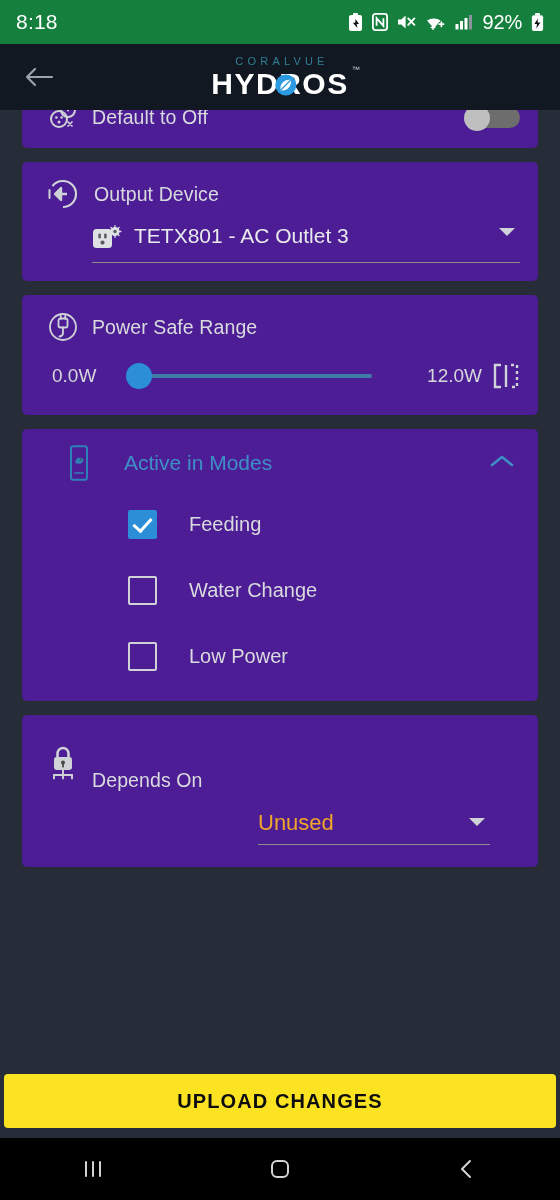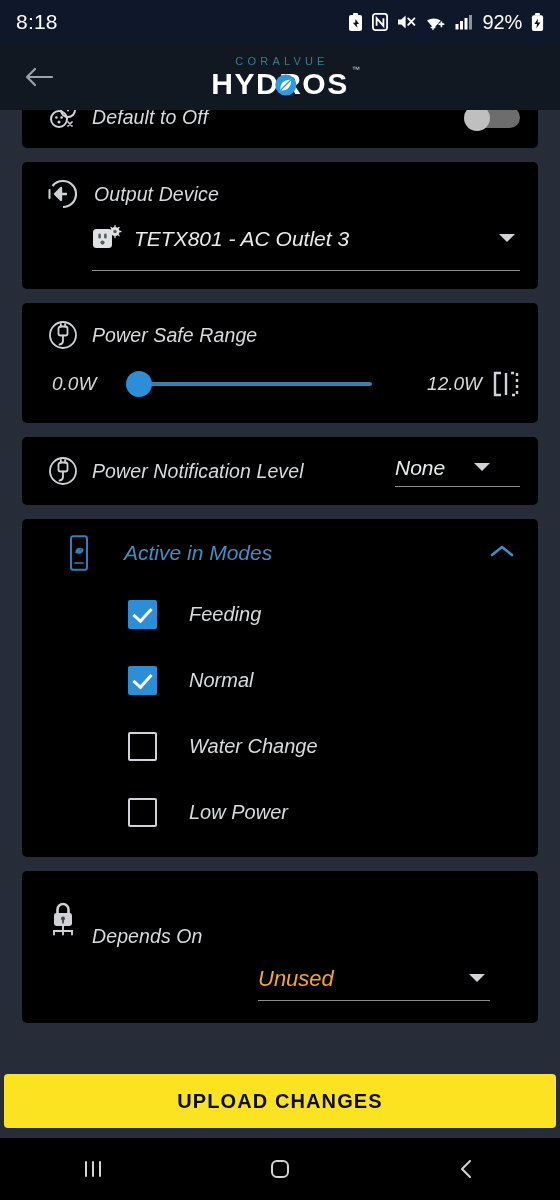--- a/index.html
+++ b/index.html
@@ -13,21 +13,21 @@
     position: relative;
     width: 560px; height: 1200px;
     background: #262d38;
     display: flex;
     flex-direction: column;
   }
 
   
   .statusbar {
     height: 44px;
-    background: #0f172a;
+    background: #15803d;
     display: flex;
     align-items: center;
     padding: 12px 16px;
     flex: 0 0 auto;
   }
   .statusbar .clock {
     color: #ffffff;
     font-size: 21px;
     letter-spacing: .2px;
   }
@@ -103,24 +103,23 @@
     flex: 1 1 auto;
     padding: 0 22px;
     overflow: hidden;
     display: flex;
     flex-direction: column;
     gap: 14px;
     padding-top: 0;
   }
 
   .card {
-    background: #000000;
+    background: #4c1d95;
     border-radius: 5px;
     flex: 0 0 auto;
-    font-style: italic;
   }
   .card.clipped-top {
     border-top-left-radius: 0;
     border-top-right-radius: 0;
     margin-top: -24px;
   }
 
   .row {
     display: flex;
     align-items: center;
@@ -161,24 +160,24 @@
     width: 26px; height: 26px;
     border-radius: 50%;
     background: #bfbfbf;
   }
 
   
   .card-output { padding: 16px 18px 18px 18px; }
   .card-output .label { margin-left: 8px; }
   .dd-row {
     display: flex;
-    align-items: center;
+    align-items: flex-start;
     margin: 14px 0 0 52px;
     border-bottom: 1px solid #8d8d8d;
-    padding-bottom: 16px;
+    padding-bottom: 8px;
     cursor: pointer;
   }
   .dd-row .dd-ic { margin-right: 12px; display: flex; }
   .dd-value {
     color: #e8eaec;
     font-size: 21px;
   }
   .caret {
     margin-left: auto;
     margin-right: 4px;
@@ -475,41 +474,20 @@
         <span class="range-ic">
           <svg width="28" height="30" viewBox="0 0 28 30">
             <path d="M9 4 H3 V26 H9" fill="none" stroke="#cfd2d6" stroke-width="2.4"></path>
             <path d="M14 4 V26" stroke="#cfd2d6" stroke-width="2.4"></path>
             <path d="M19 4 H25 V26 H19" fill="none" stroke="#cfd2d6" stroke-width="2.4" stroke-dasharray="3 3"></path>
           </svg>
         </span>
       </div>
     </div>
 
-    <div class="card card-notif">
-      <div class="row">
-        <div class="ic">
-          <svg width="32" height="32" viewBox="0 0 32 32">
-            <circle cx="16" cy="16" r="13" fill="none" stroke="#cfd2d6" stroke-width="1.8"></circle>
-            <rect x="11.5" y="7.5" width="9" height="9" rx="2" fill="none" stroke="#cfd2d6" stroke-width="1.8"></rect>
-            <path d="M13.8 5 V7.8 M18.2 5 V7.8" stroke="#cfd2d6" stroke-width="1.8" stroke-linecap="round"></path>
-            <path d="M16 16.5 V22 Q16 25 12.5 25.5" stroke="#cfd2d6" stroke-width="1.8" fill="none" stroke-linecap="round"></path>
-          </svg>
-        </div>
-        <span class="label">Power Notification Level</span>
-        <div class="notif-dd">
-          <span class="dd-value">None</span>
-          <span class="caret">
-            <svg width="18" height="12" viewBox="0 0 18 12">
-                <path d="M1 2 L9 10 L17 2 Z" fill="#cfd2d6"></path>
-              </svg>
-          </span>
-        </div>
-      </div>
-    </div>
 
     <div class="card card-modes">
       <div class="modes-head">
         <div class="ic">
           <svg width="26" height="36" viewBox="0 0 26 36">
             <rect x="5" y="1.2" width="16" height="33.6" rx="2.4" fill="none" stroke="#2f7fb8" stroke-width="2"></rect>
             <path d="M17.5 14 C13 11 9 13.5 9.3 18 C14 20 17.8 18 17.5 14 Z" fill="#2f7fb8"></path>
             <circle cx="14.6" cy="14.6" r="1" fill="#474747"></circle>
             <path d="M9 28 H17" stroke="#2f7fb8" stroke-width="1.7" stroke-linecap="round"></path>
           </svg>
@@ -518,24 +496,20 @@
         <span class="chev-up">
           <svg width="24" height="14" viewBox="0 0 24 14">
               <path d="M2 11 L12 3 L22 11" fill="none" stroke="#3d8fc6" stroke-width="2.6" stroke-linecap="round" stroke-linejoin="round"></path>
             </svg>
         </span>
       </div>
 
       <div class="mode-item">
         <span class="cb on"></span>
         <span class="mode-label">Feeding</span>
-      </div>
-      <div class="mode-item">
-        <span class="cb on"></span>
-        <span class="mode-label">Normal</span>
       </div>
       <div class="mode-item">
         <span class="cb off"></span>
         <span class="mode-label">Water Change</span>
       </div>
       <div class="mode-item">
         <span class="cb off"></span>
         <span class="mode-label">Low Power</span>
       </div>
     </div>

